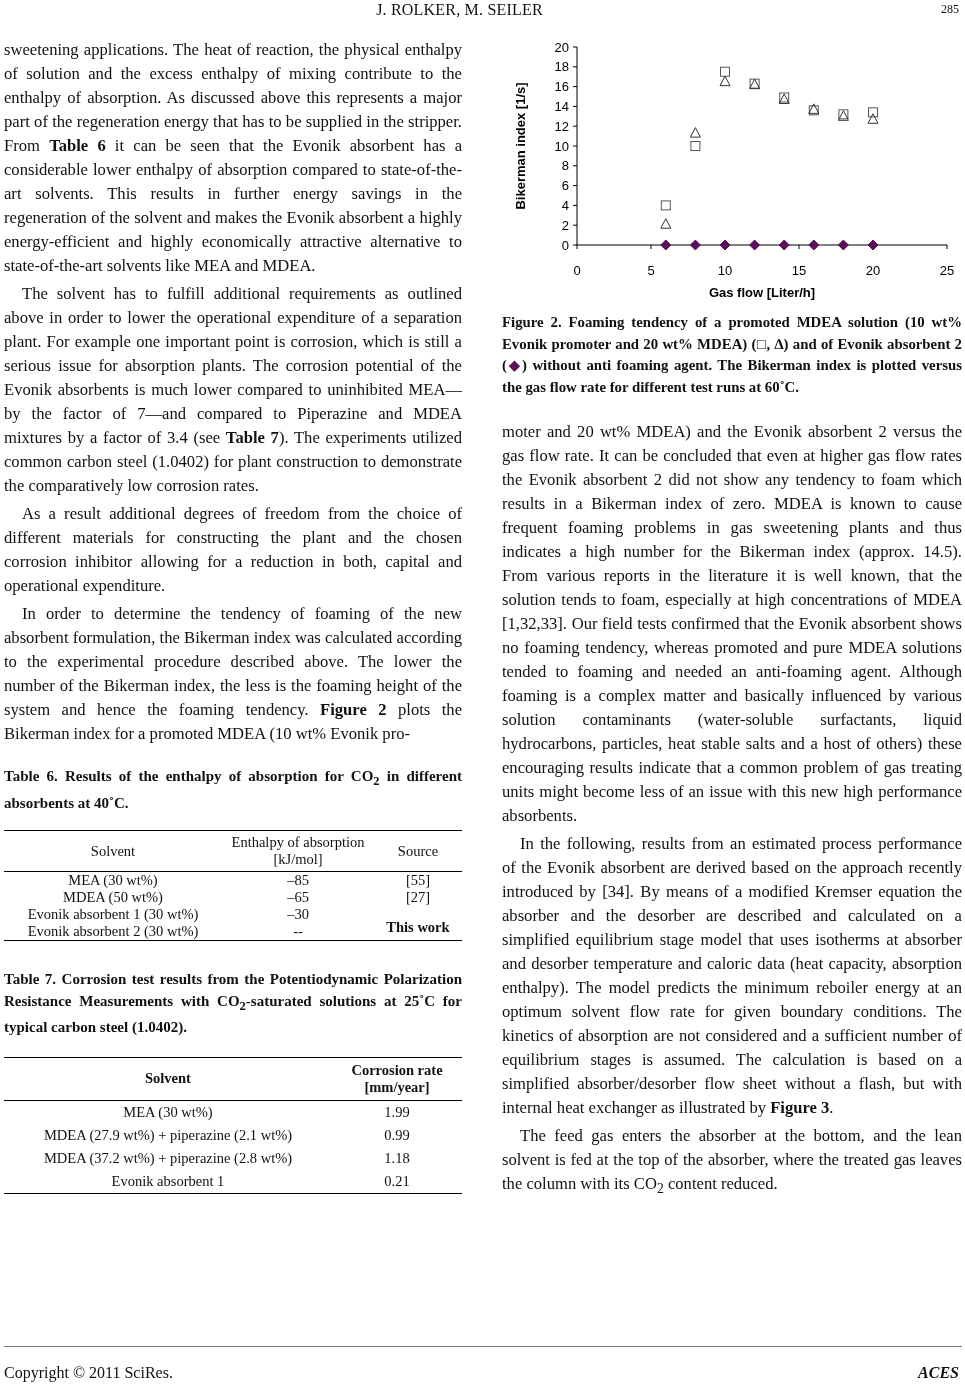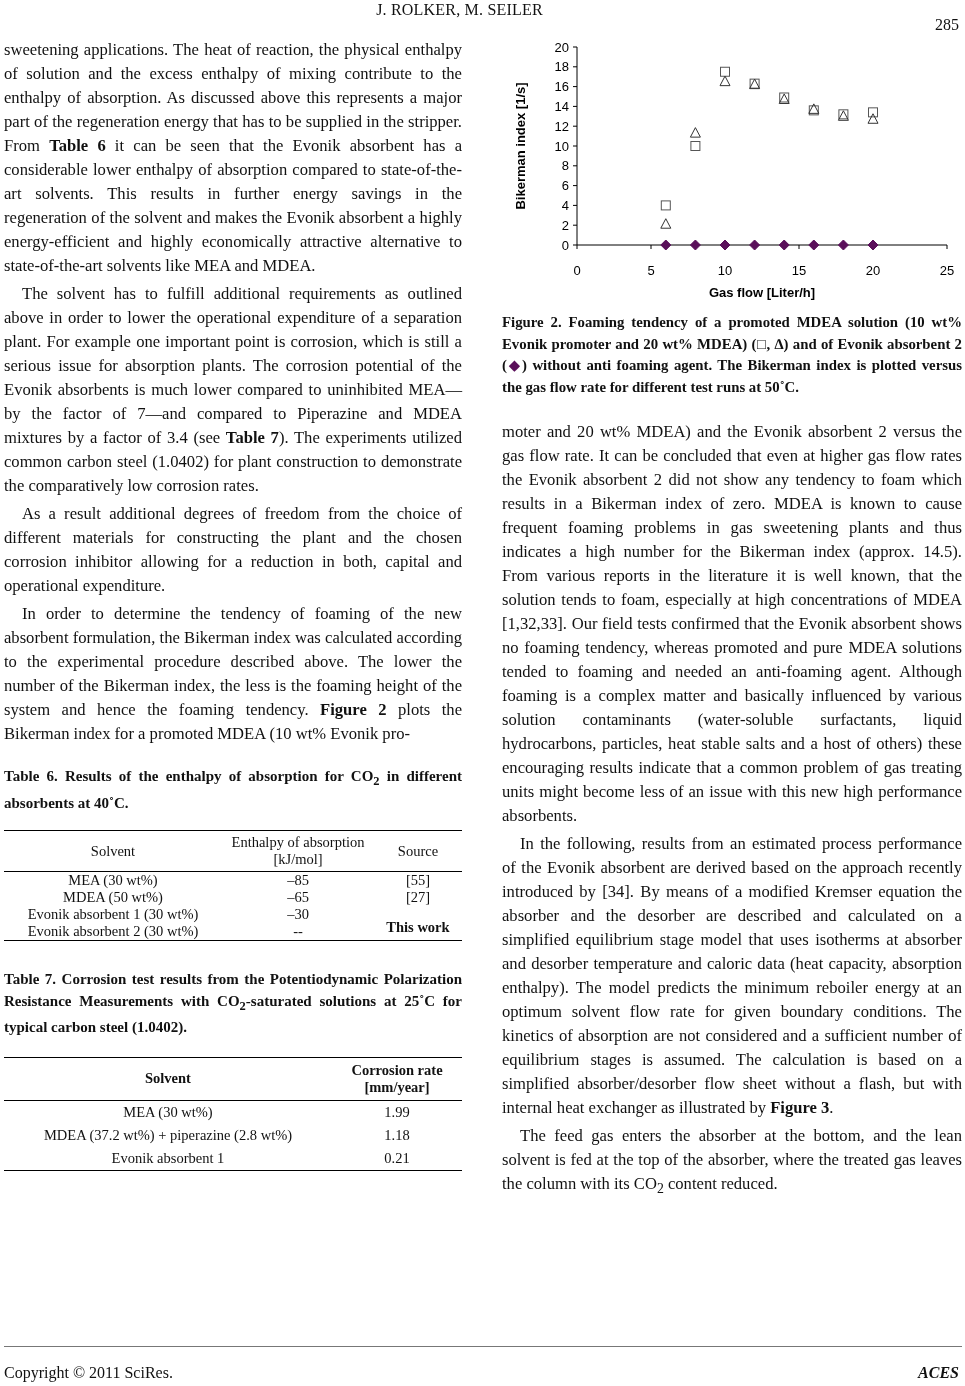--- a/index.html
+++ b/index.html
@@ -1,19 +1,19 @@
 <!DOCTYPE html>
 <html><head>
 <meta charset="utf-8">
 <style>
   html, body { margin:0; padding:0; background:#fff; }
   body { width:965px; height:1386px; position:relative; overflow:hidden;
          font-family:"Liberation Serif", "DejaVu Serif", serif; color:#111; }
   .hdr-title { position:absolute; top:0; left:0; width:919px; text-align:center; font-size:16px; line-height:20px; letter-spacing:0.2px; }
-  .hdr-page { position:absolute; top:16px; right:6px; font-size:16px; }
+  .hdr-page { position:absolute; top:2px; right:6px; font-size:12px; }
   .col { position:absolute; font-size:16.6px; line-height:24px; text-align:justify; }
   .col p { margin:0; }
   .col p.ind { text-indent:18px; margin-top:4px; }
   .left { left:4px; top:38px; width:458px; }
   .right { left:502px; width:460px; }
   .caption { font-weight:bold; font-size:15px; line-height:21.5px; text-align:justify; margin:0; }
   b { font-weight:bold; }
   table.t { border-collapse:separate; border-spacing:0; font-size:14.5px; width:458px; }
   table.t td, table.t th { text-align:center; padding:0 4px; font-weight:normal; line-height:17px; }
   .footer-l { position:absolute; left:4px; top:1364px; font-size:16px; }
@@ -70,20 +70,24 @@
   <div style="height:18px"></div>
   <table class="t" style="border-top:1.5px solid #000; border-bottom:1.5px solid #000;">
     <tbody>
         <tr>
       <td style="font-weight:bold; padding:9px 4px; border-bottom:1.5px solid #000; width:320px;">Solvent</td>
       <td style="font-weight:bold; padding:4px 4px; border-bottom:1.5px solid #000;"><span>Corrosion rate</span><br><span>[mm/year]</span></td>
     </tr>
     <tr>
           <td style="line-height:23px;">MEA (30 wt%)</td>
           <td>1.99</td>
+        </tr>
+    <tr>
+          <td style="line-height:23px;">MDEA (27.9 wt%) + piperazine (2.1 wt%)</td>
+          <td>0.99</td>
         </tr>
     <tr>
           <td style="line-height:23px;">MDEA (37.2 wt%) + piperazine (2.8 wt%)</td>
           <td>1.18</td>
         </tr>
     <tr>
           <td style="line-height:23px;">Evonik absorbent 1</td>
           <td>0.21</td>
         </tr>
   </tbody>
@@ -151,21 +155,21 @@
       <polygon points="225,208 230,213 225,218 220,213" fill="#5a0f5a" stroke="#5a0f5a"></polygon>
       <polygon points="254.6,208 259.6,213 254.6,218 249.6,213" fill="#5a0f5a" stroke="#5a0f5a"></polygon>
       <polygon points="284.20000000000005,208 289.20000000000005,213 284.20000000000005,218 279.20000000000005,213" fill="#5a0f5a" stroke="#5a0f5a"></polygon>
       <polygon points="313.8,208 318.8,213 313.8,218 308.8,213" fill="#5a0f5a" stroke="#5a0f5a"></polygon>
       <polygon points="343.4,208 348.4,213 343.4,218 338.4,213" fill="#5a0f5a" stroke="#5a0f5a"></polygon>
       <polygon points="373,208 378,213 373,218 368,213" fill="#5a0f5a" stroke="#5a0f5a"></polygon>
     </svg>
 </div>
 
 <div class="col right" style="top:312px;">
-  <p class="caption" style="font-size:14.8px;"><span>Figure 2. Foaming tendency of a promoted MDEA solution (10 wt% Evonik promoter and 20 wt% MDEA) (□, ∆) and of Evonik absorbent 2 (</span><span style="color:#5a0f5a;">◆</span><span>) without anti foaming agent. The Bikerman index is plotted versus the gas flow rate for different test runs at 50˚C.</span></p>
+  <p class="caption" style="font-size:14.8px;"><span>Figure 2. Foaming tendency of a promoted MDEA solution (10 wt% Evonik promoter and 20 wt% MDEA) (□, ∆) and of Evonik absorbent 2 (</span><span style="color:#5a0f5a;">◆</span><span>) without anti foaming agent. The Bikerman index is plotted versus the gas flow rate for different test runs at 60˚C.</span></p>
   <div style="height:22px"></div>
   <p>moter and 20 wt% MDEA) and the Evonik absorbent 2 versus the gas flow rate. It can be concluded that even at higher gas flow rates the Evonik absorbent 2 did not show any tendency to foam which results in a Bikerman index of zero. MDEA is known to cause frequent foaming problems in gas sweetening plants and thus indicates a high number for the Bikerman index (approx. 14.5). From various reports in the literature it is well known, that the solution tends to foam, especially at high concentrations of MDEA [1,32,33]. Our field tests confirmed that the Evonik absorbent shows no foaming tendency, whereas promoted and pure MDEA solutions tended to foaming and needed an anti-foaming agent. Although foaming is a complex matter and basically influenced by various solution contaminants (water-soluble surfactants, liquid hydrocarbons, particles, heat stable salts and a host of others) these encouraging results indicate that a common problem of gas treating units might become less of an issue with this new high performance absorbents.</p>
   <p class="ind"><span>In the following, results from an estimated process performance of the Evonik absorbent are derived based on the approach recently introduced by [34]. By means of a modified Kremser equation the absorber and the desorber are described and calculated on a simplified equilibrium stage model that uses isotherms at absorber and desorber temperature and caloric data (heat capacity, absorption enthalpy). The model predicts the minimum reboiler energy at an optimum solvent flow rate for given boundary conditions. The kinetics of absorption are not considered and a sufficient number of equilibrium stages is assumed. The calculation is based on a simplified absorber/desorber flow sheet without a flash, but with internal heat exchanger as illustrated by </span><b>Figure 3</b><span>.</span></p>
   <p class="ind"><span>The feed gas enters the absorber at the bottom, and the lean solvent is fed at the top of the absorber, where the treated gas leaves the column with its CO</span><sub>2</sub><span> content reduced.</span></p>
 </div>
 
 <div style="position:absolute; left:4px; top:1346px; width:958px; border-top:1px solid #777;"></div>
 <div class="footer-l">Copyright © 2011 SciRes.</div>
 <div class="footer-r">ACES</div>
 

